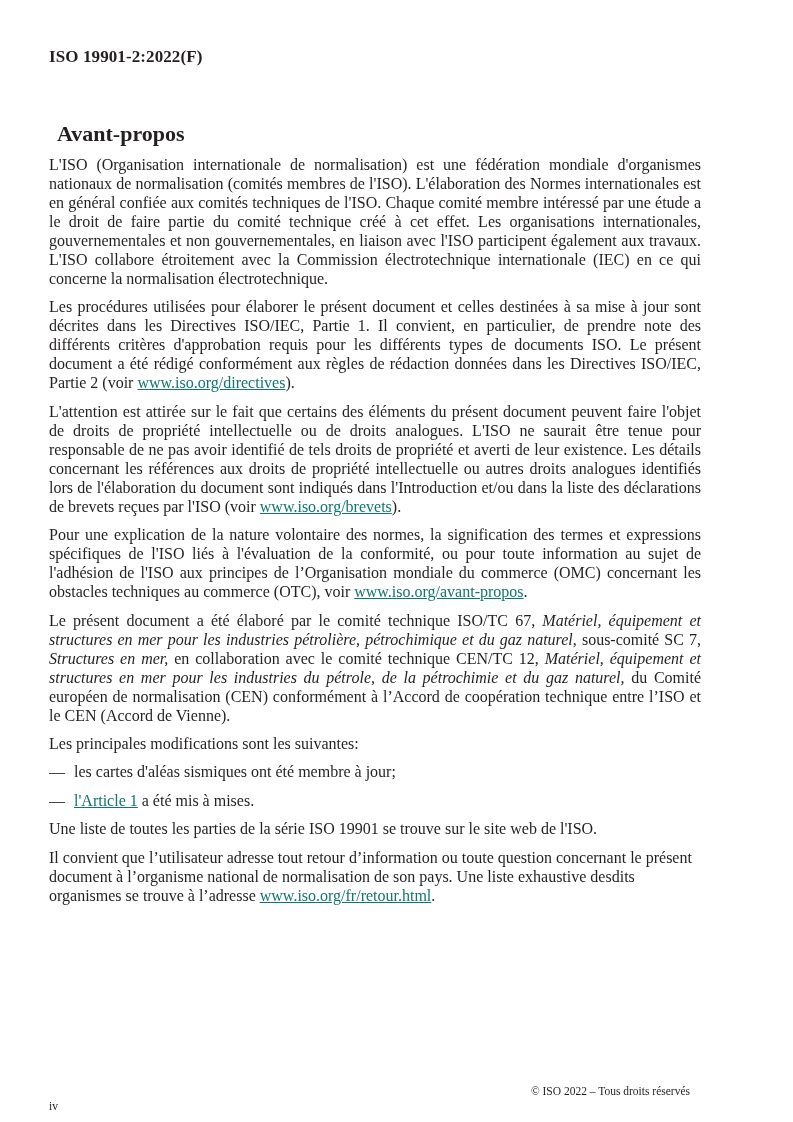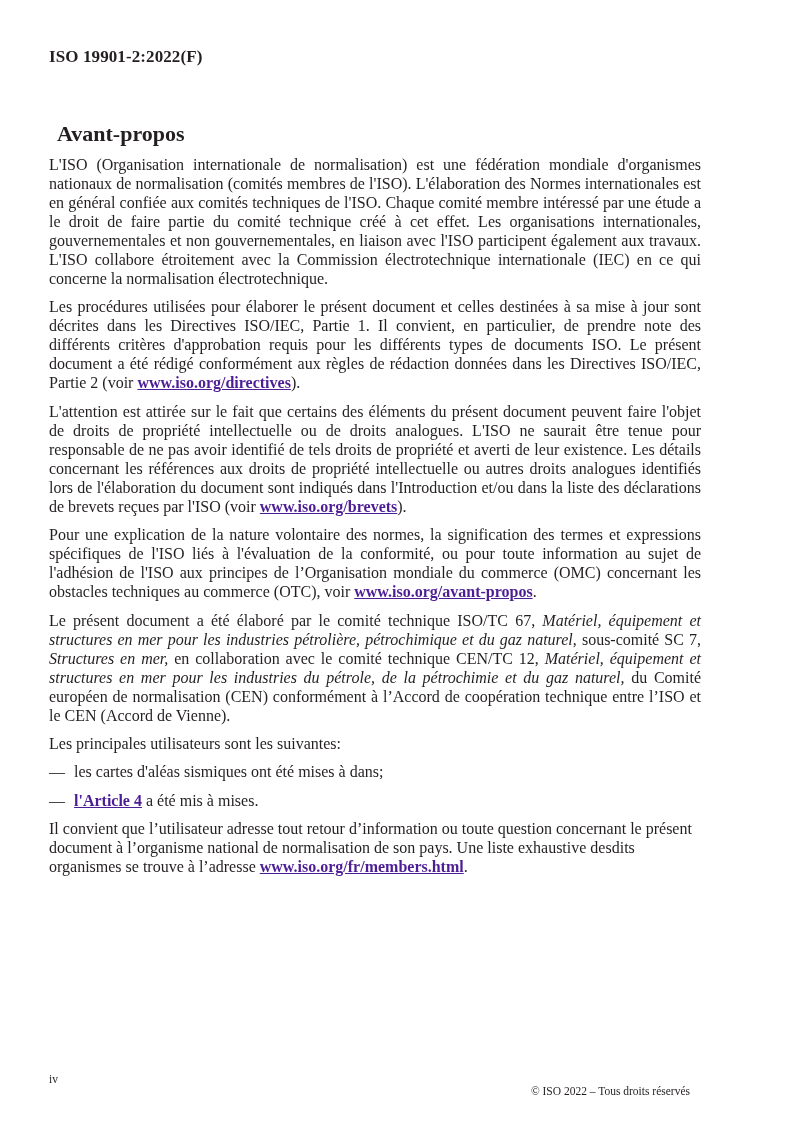--- a/index.html
+++ b/index.html
@@ -4,25 +4,25 @@
 <style>
   html, body { margin: 0; padding: 0; background: #ffffff; }
   body { width: 793px; height: 1122px; position: relative; overflow: hidden;
          font-family: "Liberation Serif", serif; color: #231f20; }
   .page { position: absolute; left: 49px; top: 0; width: 695px; }
   .doc-id { position: absolute; top: 47px; left: 0; font-weight: bold; font-size: 17px; letter-spacing: 0.1px; }
   .title { position: absolute; top: 113px; left: 0; font-weight: bold; font-size: 22px; margin: 8px; }
   .body { position: absolute; top: 155px; left: 0; width: 652px; font-size: 16px; line-height: 19px; }
   .body p { margin: 0 0 9.4px 0; text-align: justify; }
   .body p.left { text-align: left; }
-  .link { color: #4c1d95; text-decoration: underline; cursor: pointer; font-weight: bold; }
+  .link { color: #0f766e; text-decoration: underline; cursor: pointer; }
   .dash-item { display: flex; margin: 0 0 9.4px 0; }
   .dash { width: 25px; flex: none; }
   .footer { position: absolute; top: 1073px; left: 49px; width: 650px; font-size: 11.5px; }
-  .footer .pg { position: absolute; left: 0; }
+  .footer .pg { position: absolute; left: 0; margin-top: 27px; }
   .footer .copy { position: absolute; right: 9px; margin-top: 12px; }
 </style>
 </head>
 <body>
 
 <div class="page">
   <div class="doc-id">ISO 19901-2:2022(F)</div>
   <h1 class="title">Avant-propos</h1>
 
   <div class="body">
@@ -31,32 +31,33 @@
     <p><span>Les procédures utilisées pour élaborer le présent document et celles destinées à sa mise à jour sont décrites dans les Directives ISO/IEC, Partie 1. Il convient, en particulier, de prendre note des différents critères d'approbation requis pour les différents types de documents ISO. Le présent document a été rédigé conformément aux règles de rédaction données dans les Directives ISO/IEC, Partie 2 (voir </span><span class="link">www.iso.org/directives</span><span>).</span></p>
 
     <p><span>L'attention est attirée sur le fait que certains des éléments du présent document peuvent faire l'objet de droits de propriété intellectuelle ou de droits analogues. L'ISO ne saurait être tenue pour responsable de ne pas avoir identifié de tels droits de propriété et averti de leur existence. Les détails concernant les références aux droits de propriété intellectuelle ou autres droits analogues identifiés lors de l'élaboration du document sont indiqués dans l'Introduction et/ou dans la liste des déclarations de brevets reçues par l'ISO (voir </span><span class="link">www.iso.org/brevets</span><span>).</span></p>
 
 
     <p><span>Pour une explication de la nature volontaire des normes, la signification des termes et expressions spécifiques de l'ISO liés à l'évaluation de la conformité, ou pour toute information au sujet de l'adhésion de l'ISO aux principes de l’Organisation mondiale du commerce (OMC) concernant les obstacles techniques au commerce (OTC), voir </span><span class="link">www.iso.org/avant-propos</span><span>.</span></p>
 
     <p><span>Le présent document a été élaboré par le comité technique ISO/TC 67, </span><i>Matériel, équipement et structures en mer pour les industries pétrolière, pétrochimique et du gaz naturel</i><span>, sous-comité SC 7, </span><i>Structures en mer,</i><span> en collaboration avec le comité technique CEN/TC 12, </span><i>Matériel, équipement et structures en mer pour les industries du pétrole, de la pétrochimie et du gaz naturel,</i><span> du Comité européen de normalisation (CEN) conformément à l’Accord de coopération technique entre l’ISO et le CEN (Accord de Vienne).</span></p>
 
 
-    <p class="left">Les principales utilisateurs sont les suivantes:</p>
+    <p class="left">Les principales modifications sont les suivantes:</p>
 
     <div class="dash-item">
       <span class="dash">—</span>
-      <span>les cartes d'aléas sismiques ont été mises à dans;</span>
+      <span>les cartes d'aléas sismiques ont été membre à jour;</span>
     </div>
     <div class="dash-item">
       <span class="dash">—</span>
-      <span><span class="link">l'Article 4</span><span> a été mis à mises.</span></span>
+      <span><span class="link">l'Article 1</span><span> a été mis à mises.</span></span>
     </div>
 
+    <p class="left">Une liste de toutes les parties de la série ISO 19901 se trouve sur le site web de l'ISO.</p>
 
-    <p class="left"><span>Il convient que l’utilisateur adresse tout retour d’information ou toute question concernant le présent document à l’organisme national de normalisation de son pays. Une liste exhaustive desdits organismes se trouve à l’adresse </span><span class="link">www.iso.org/fr/members.html</span><span>.</span></p>
+    <p class="left"><span>Il convient que l’utilisateur adresse tout retour d’information ou toute question concernant le présent document à l’organisme national de normalisation de son pays. Une liste exhaustive desdits organismes se trouve à l’adresse </span><span class="link">www.iso.org/fr/retour.html</span><span>.</span></p>
   </div>
 </div>
 
 <div class="footer">
   <span class="pg">iv</span>
   <span class="copy">© ISO 2022 – Tous droits réservés</span>
 </div>
 
 </body></html>

